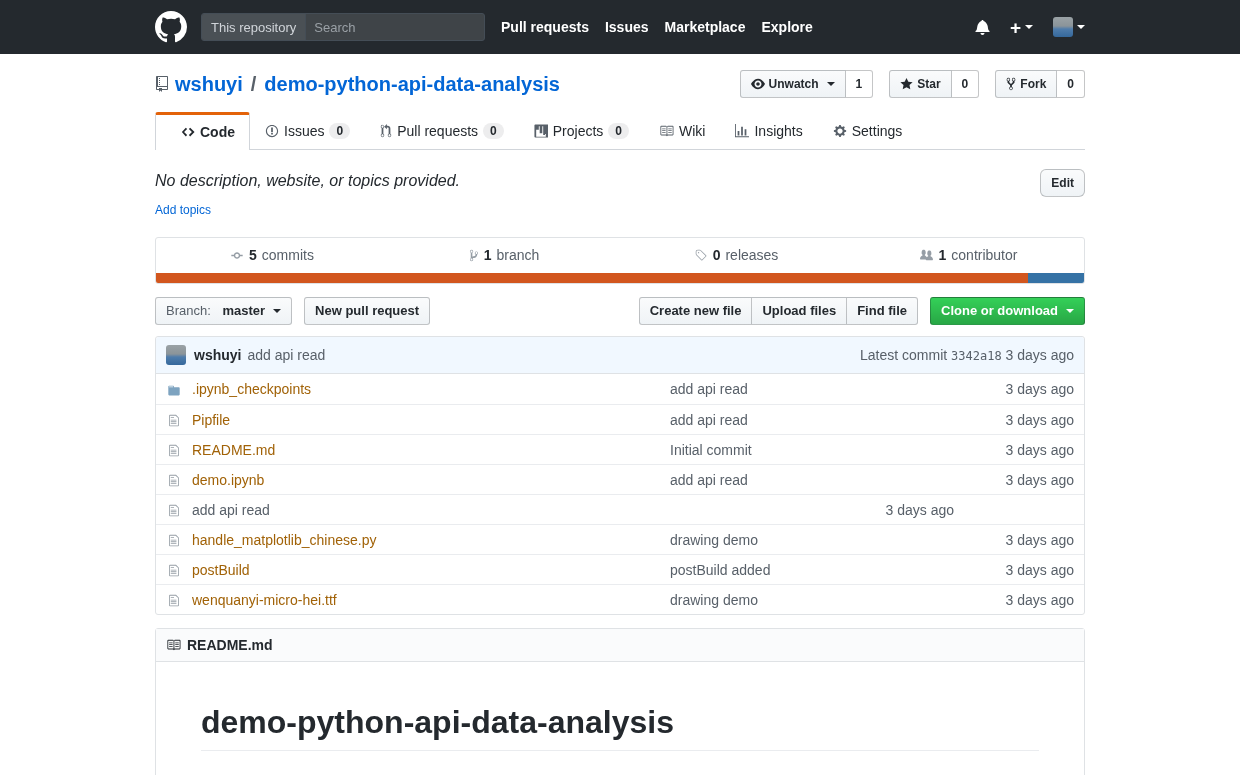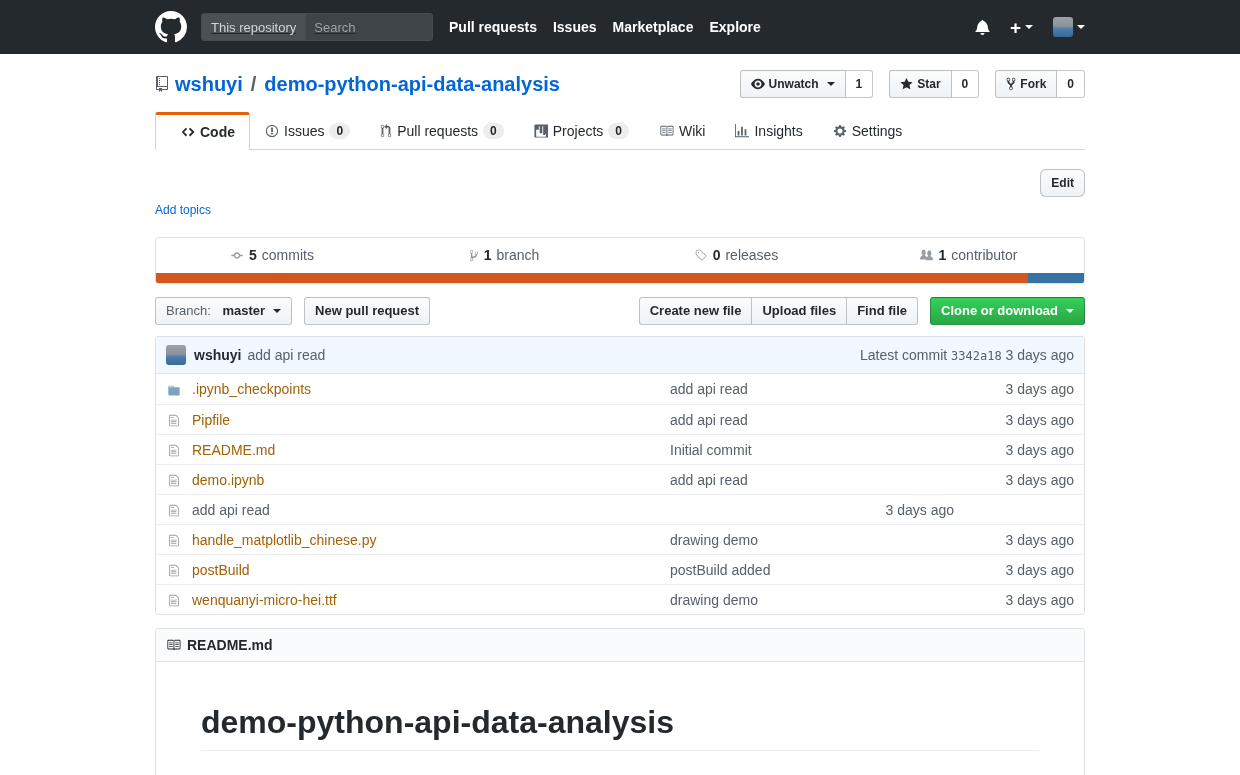--- a/index.html
+++ b/index.html
@@ -4,22 +4,22 @@
 <style>
   * { box-sizing: border-box; margin: 0; padding: 0; }
   html,body { width:1240px; height:775px; overflow:hidden; background:#fff;
     font-family:"Liberation Sans","DejaVu Sans",sans-serif; color:#24292e; }
   .container { width:930px; margin:0 auto; }
 
   
   .navbar { height:54px; background:#24292e; display:flex; align-items:center; }
   .navbar .container { display:flex; align-items:center; }
   .gh-logo { width:32px; height:32px; fill:#fff; flex:none; cursor:pointer; }
-  .searchbox { display:flex; align-items:center; margin-left:14px; width:232px; height:28px;
-    border:1px solid #444d56; border-radius:3px; background:#3f4448; overflow:hidden;text-decoration:underline; }
+  .searchbox { display:flex; align-items:center; margin-left:14px; width:284px; height:28px;
+    border:1px solid #444d56; border-radius:3px; background:#3f4448; overflow:hidden; }
   .search-scope { font-size:13px; color:#d1d5da; padding:0 9px; height:100%; display:flex; align-items:center;
     background:#4a5055; border-right:1px solid #444d56; white-space:nowrap; }
   .searchbox input { flex:1; background:transparent; border:none; outline:none; color:#bfc4c9;
     font-size:13px; padding:0 8px; font-family:inherit; }
   .searchbox input::placeholder { color:#9aa0a6; }
   .nav-links { display:flex; gap:16px; margin-left:16px; }
   .nav-links a { color:#fff; font-size:14px; font-weight:bold; text-decoration:none; white-space:nowrap; cursor:pointer; }
   .nav-right { margin-left:auto; display:flex; align-items:center; gap:20px; }
   .icon-btn { display:flex; align-items:center; color:#fff; cursor:pointer; }
   .icon-btn svg { fill:#fff; }
@@ -242,20 +242,21 @@
           <path d="M14 8.77v-1.6l-1.94-.64-.45-1.09.88-1.84-1.13-1.13-1.81.91-1.09-.45-.69-1.92h-1.6l-.63 1.94-1.11.45-1.84-.88-1.13 1.13.91 1.81-.45 1.09L0 7.23v1.59l1.94.64.45 1.09-.88 1.84 1.13 1.13 1.81-.91 1.09.45.69 1.92h1.59l.63-1.94 1.11-.45 1.84.88 1.13-1.13-.92-1.81.47-1.09L14 8.75v.02zM7 11c-1.66 0-3-1.34-3-3s1.34-3 3-3 3 1.34 3 3-1.34 3-3 3z"></path>
         </svg>
       <span>Settings</span>
     </a>
   </nav>
 </div>
 
 <div class="container repo-main">
 
   <div class="desc-row">
+    <span class="desc-text">No description, website, or topics provided.</span>
     <button class="btn edit-btn">Edit</button>
   </div>
   <a class="add-topics">Add topics</a>
 
   
   <div class="summary-box">
     <div class="stats-row">
       <a class="stat">
         <svg width="14" height="13" viewBox="0 0 14 16">
             <path d="M10.86 7c-.45-1.72-2-3-3.86-3-1.86 0-3.41 1.28-3.86 3H0v2h3.14c.45 1.72 2 3 3.86 3 1.86 0 3.41-1.28 3.86-3H14V7h-3.14zM7 10.2c-1.22 0-2.2-.98-2.2-2.2 0-1.22.98-2.2 2.2-2.2 1.22 0 2.2.98 2.2 2.2 0 1.22-.98 2.2-2.2 2.2z"></path>

